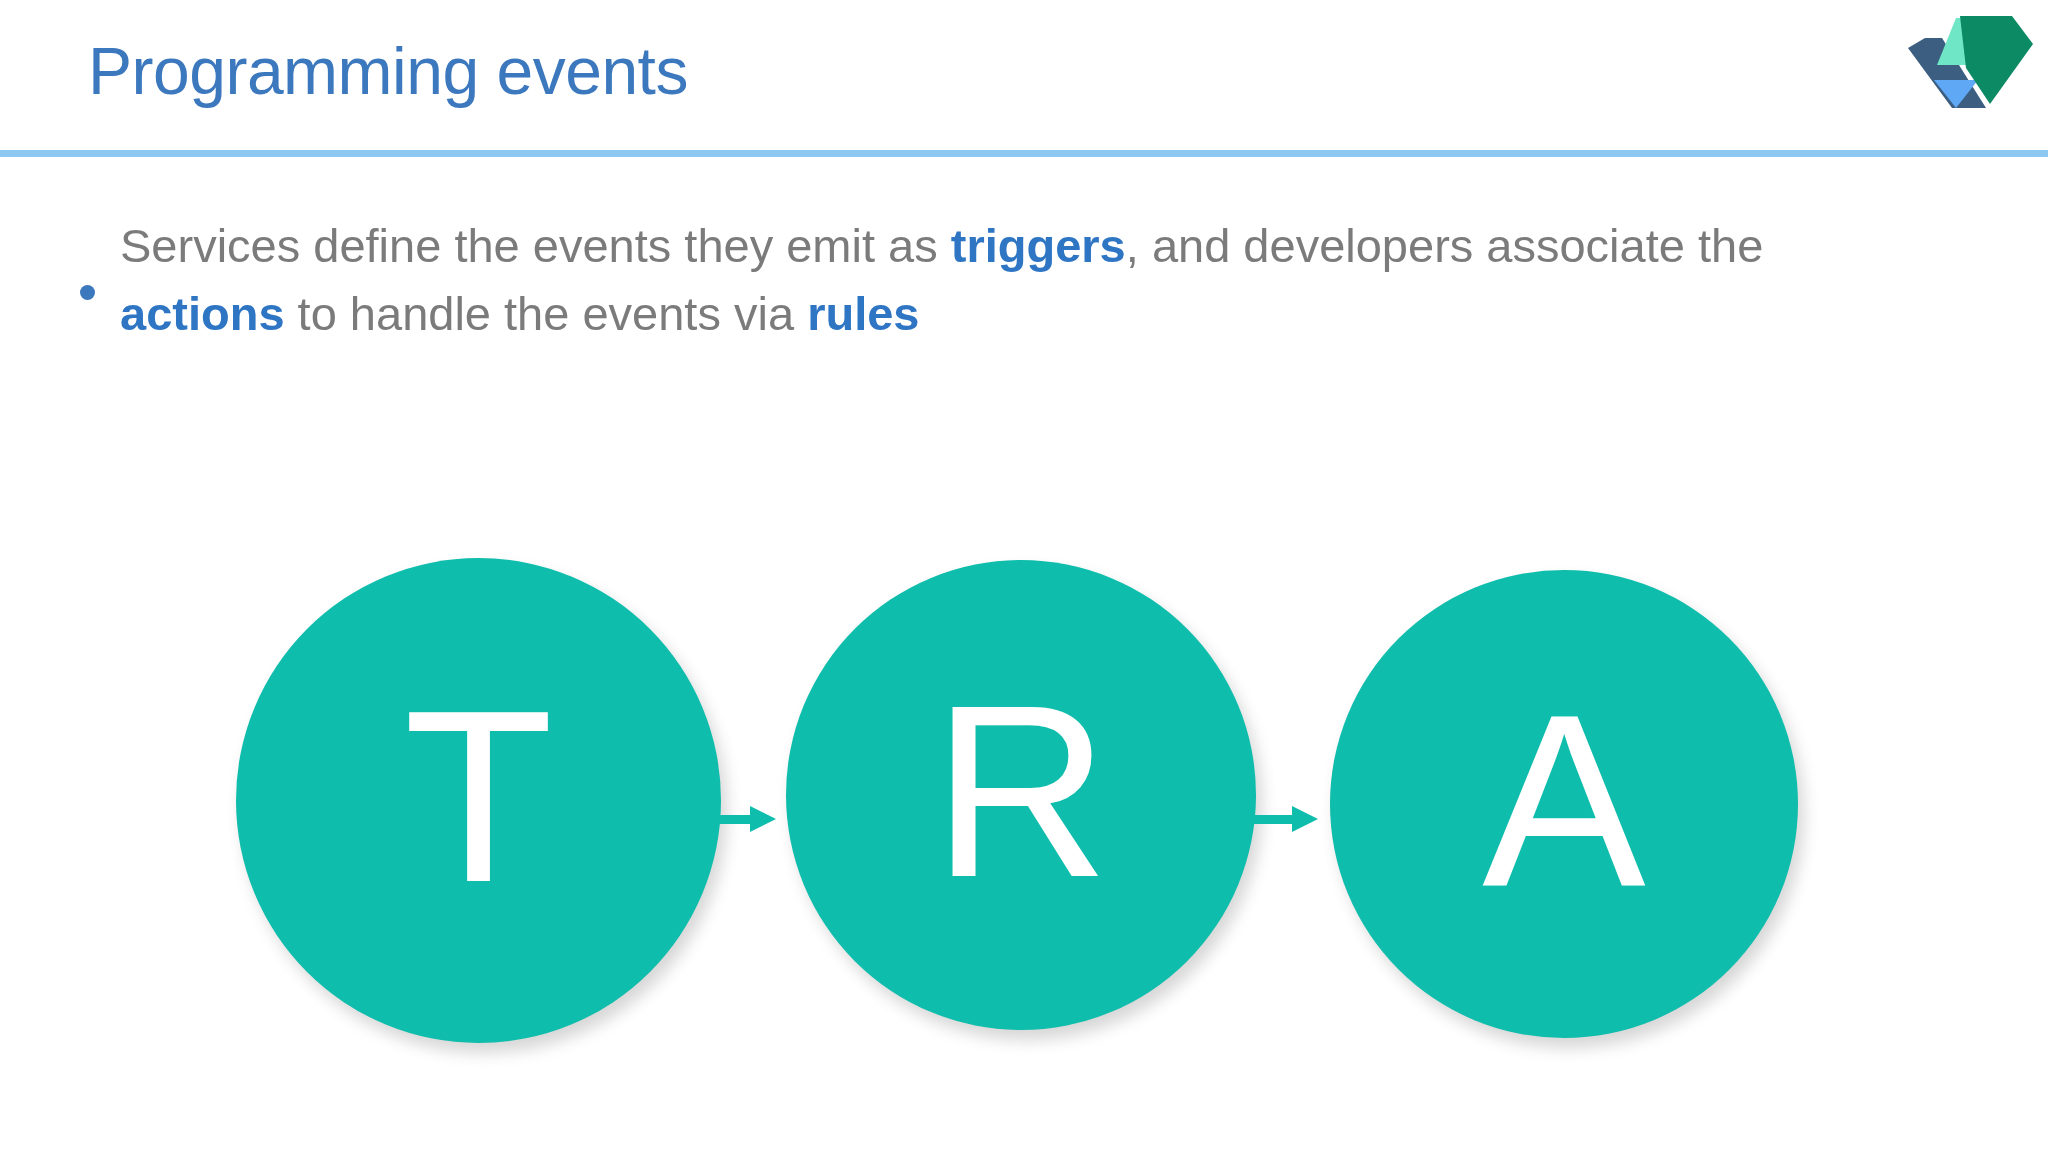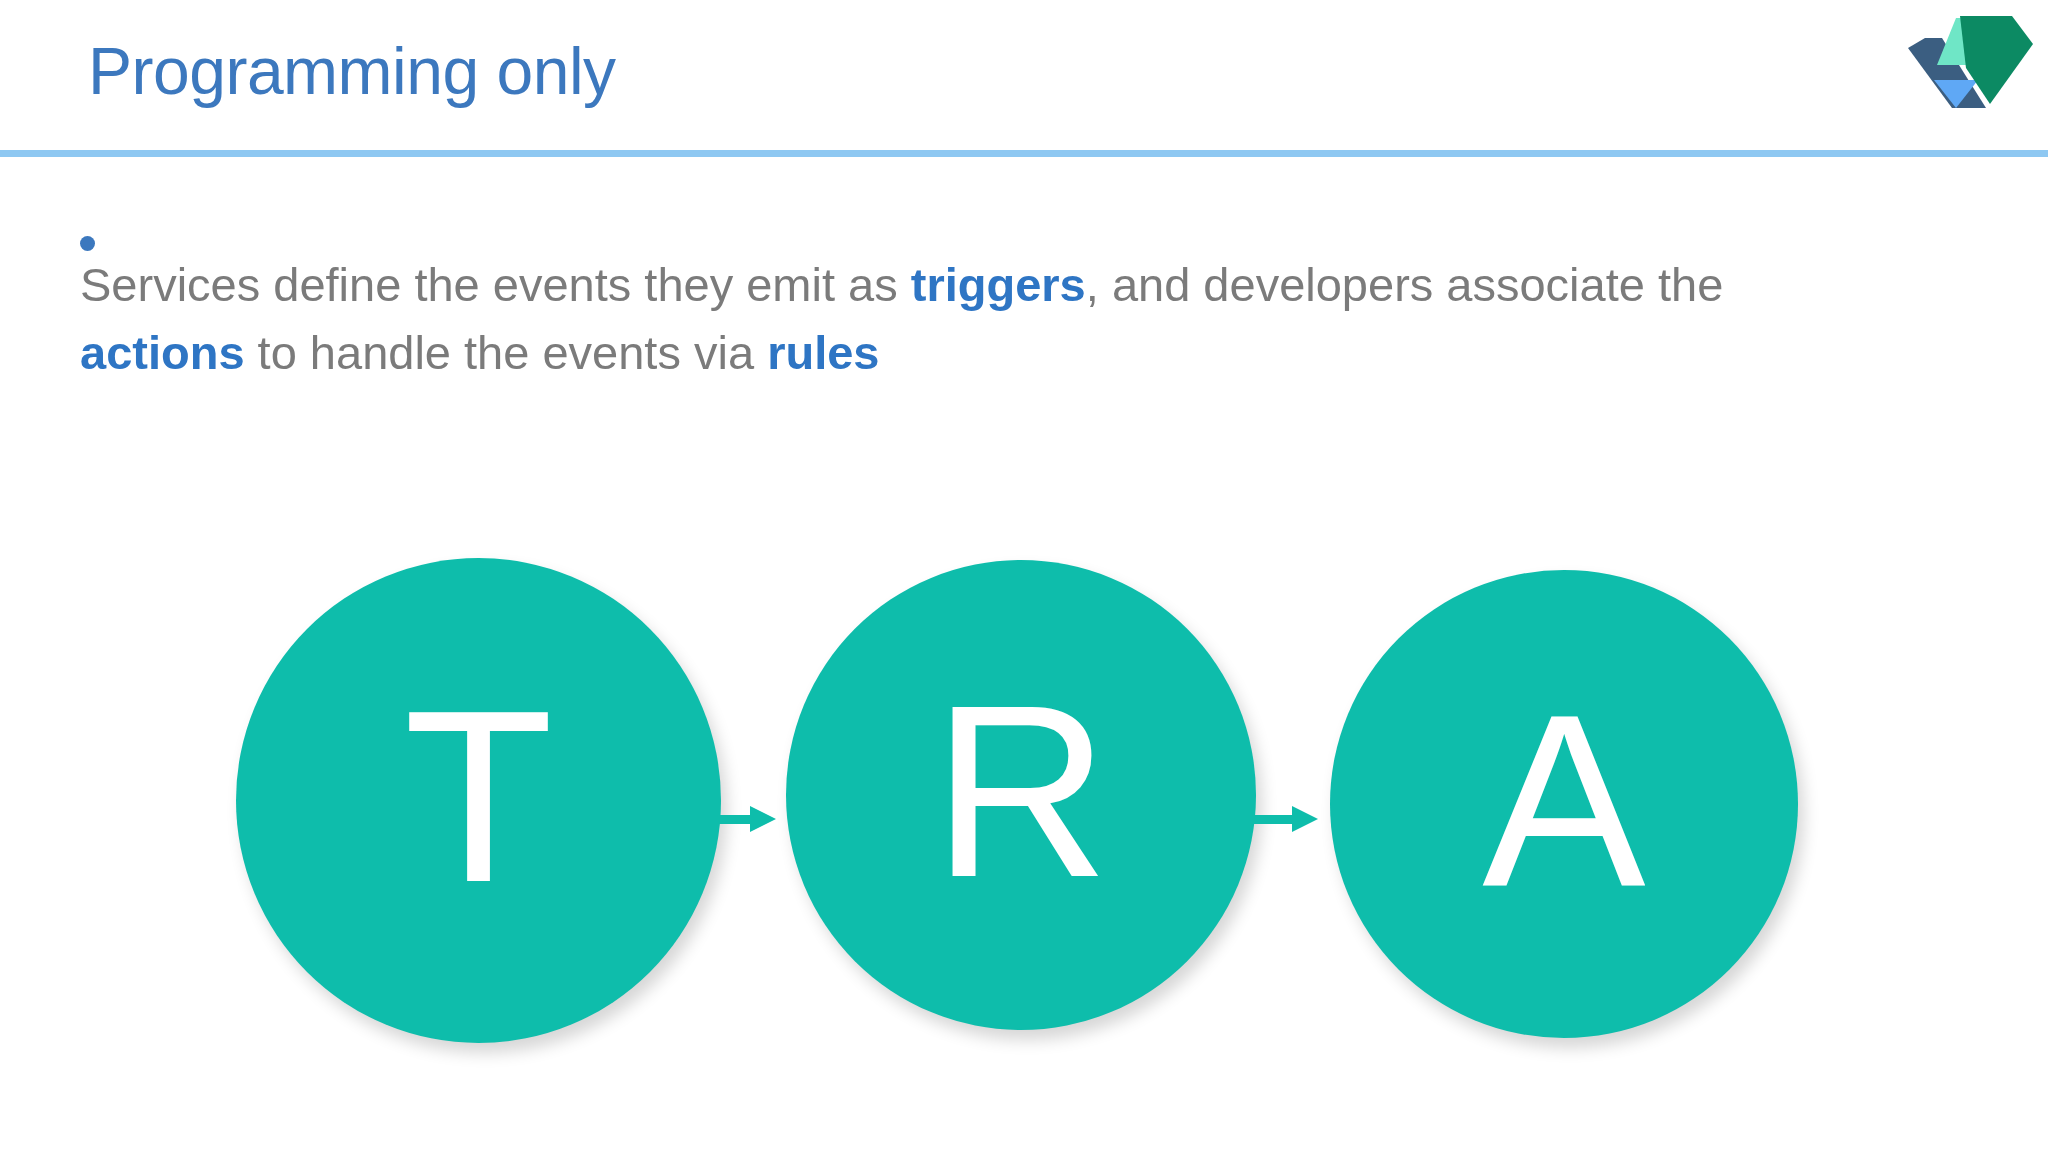--- a/index.html
+++ b/index.html
@@ -62,23 +62,22 @@
 
   
   .bullets {
     position: absolute;
     left: 80px;
     top: 212px;
     width: 1900px;
   }
   .bullet-row {
     display: flex;
-    align-items: flex-start;
+    align-items: center;
     margin-bottom: 18px;
-    flex-direction: column;
   }
   .bullet-dot {
     flex: 0 0 auto;
     width: 40px;
     padding-top: 24px;
     display: flex;
     justify-content: flex-start;
   }
   .bullet-dot span {
     display: block;
@@ -154,21 +153,21 @@
     border-bottom: 13px solid transparent;
     border-left: 26px solid #0EBDAB;
   }
 </style>
 </head>
 <body>
 
 <div class="slide">
 
   <div class="header">
-    <div class="slide-title">Programming only</div>
+    <div class="slide-title">Programming events</div>
 
     <div class="header-rule"></div>
 
     <div class="logo">
       <svg width="140" height="100" viewBox="0 0 140 100" xmlns="http://www.w3.org/2000/svg">
 
         <polygon points="31,30 48,30 92,100 58,100 14,40" fill="#3B5E81"></polygon>
 
         <polygon points="40,72 84,72 62,100" fill="#5FA8F5"></polygon>
 

